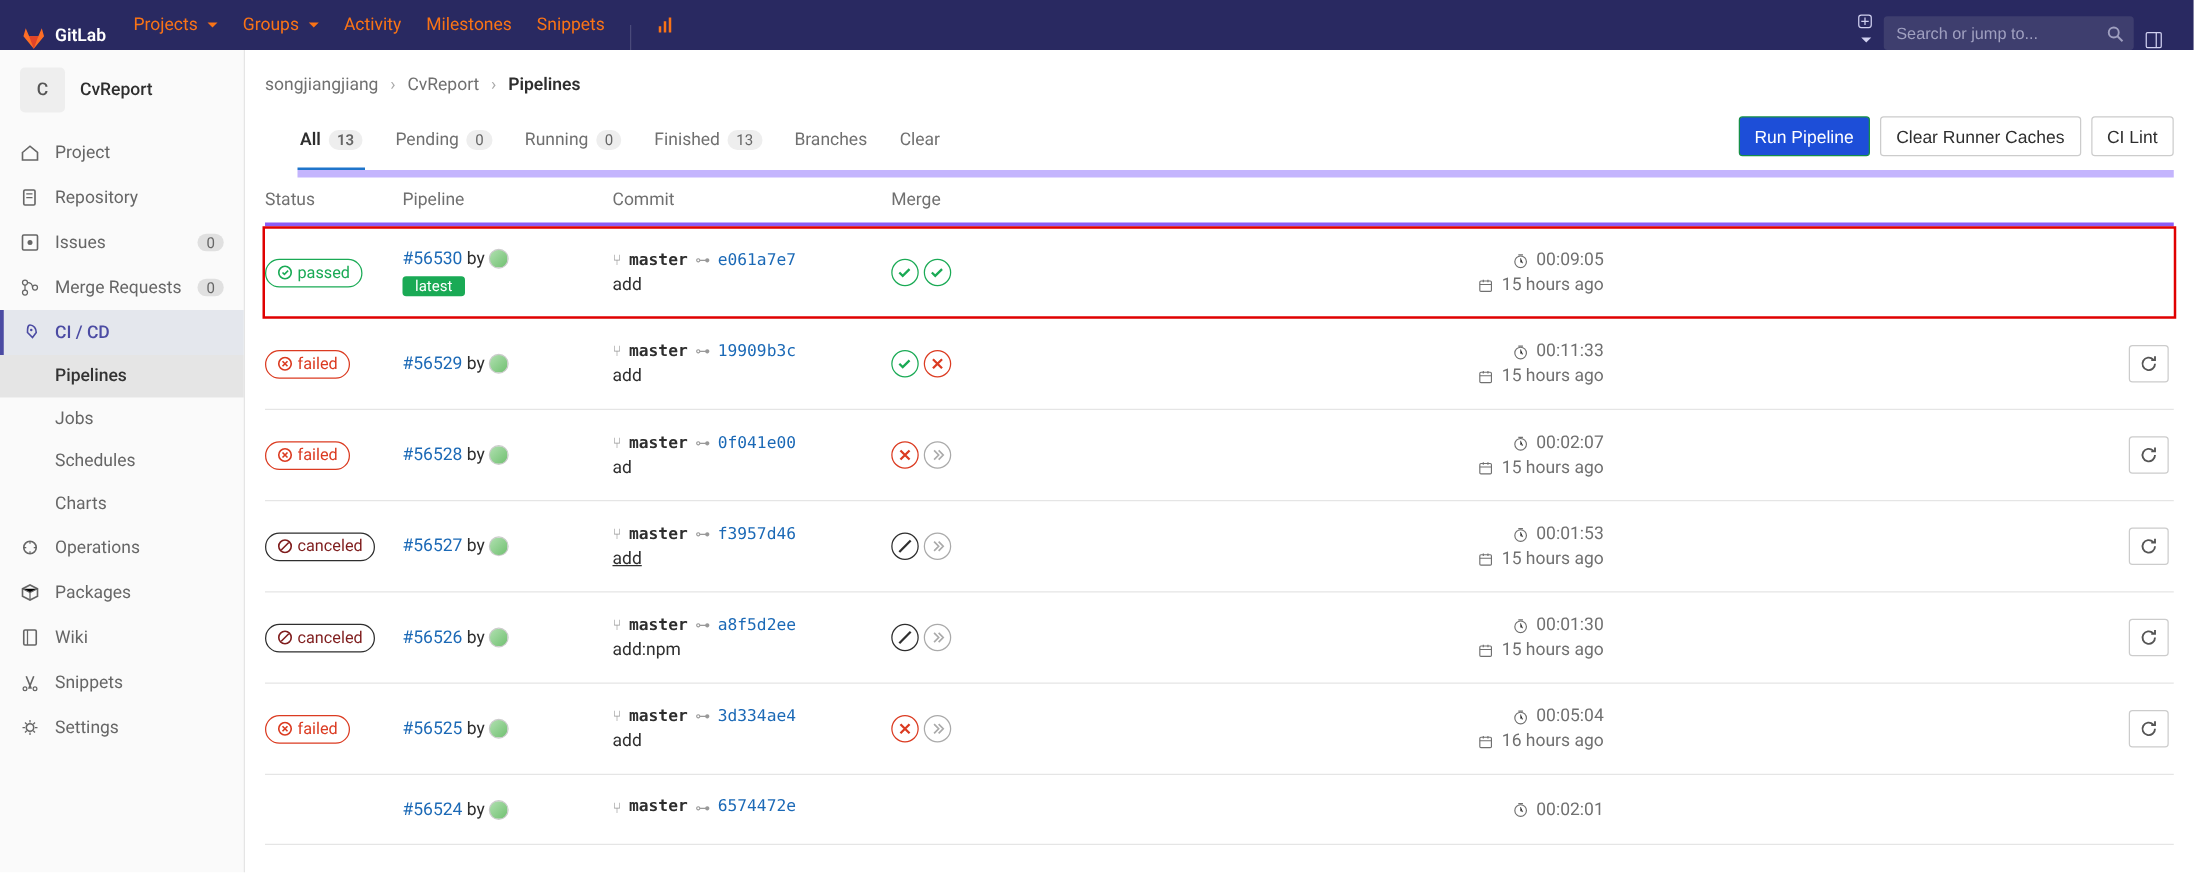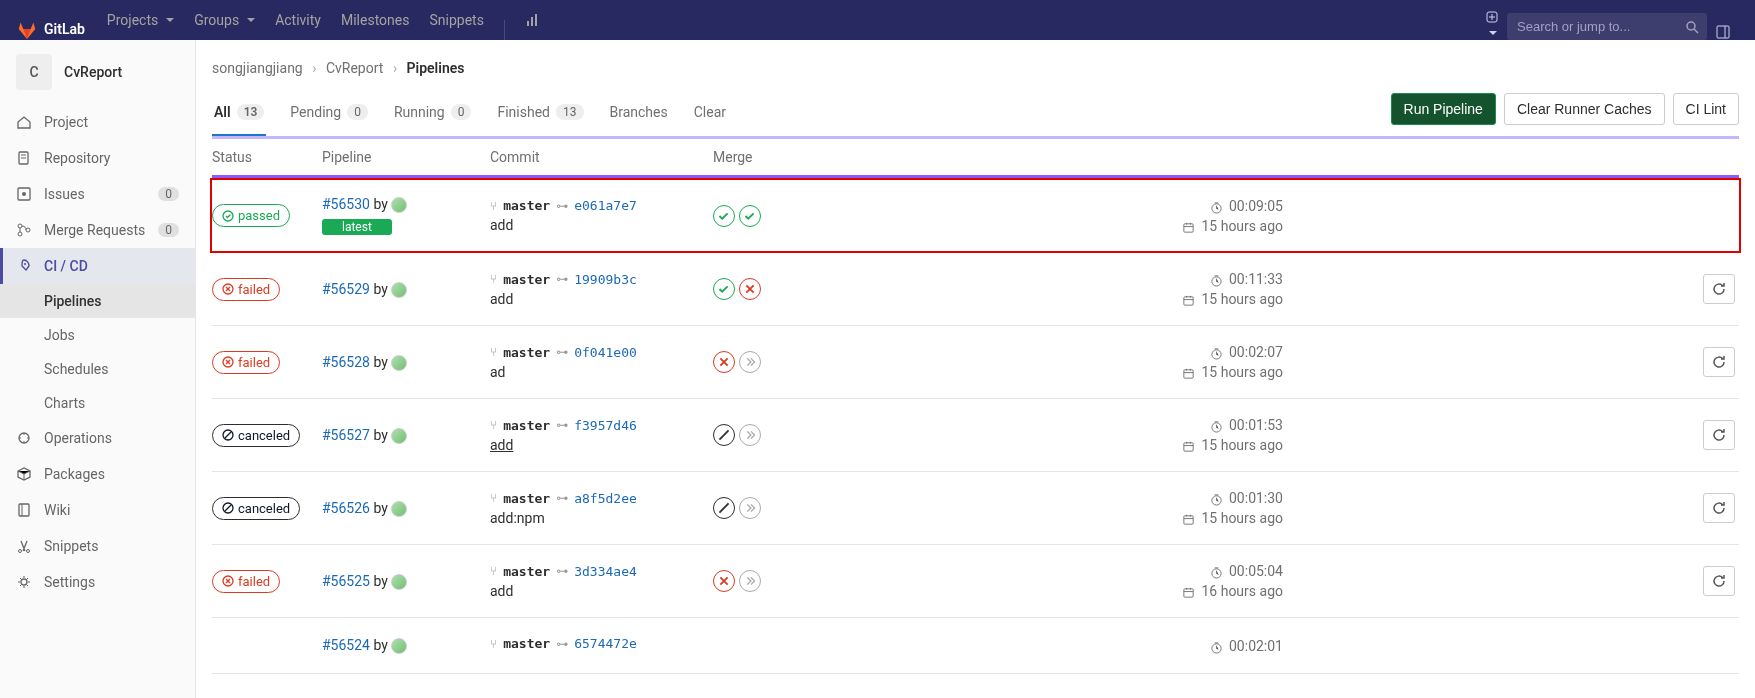--- a/index.html
+++ b/index.html
@@ -2,21 +2,21 @@
 <html><head>
 <meta charset="utf-8">
 <style>
 * { box-sizing: border-box; margin: 0; padding: 0; }
 body { font-family: -apple-system, BlinkMacSystemFont, "Segoe UI", Roboto, sans-serif; font-size: 14px; color: #2e2e2e; background: #fff; }
 
 
 .topnav { background: #292961; color: #fff; height: 40px; display: flex; align-items: flex-end; padding: 0 16px; }
 .topnav .logo { display: flex; align-items: center; gap: 6px; font-weight: 600; margin-right: 12px; }
 .topnav .logo svg { width: 22px; height: 22px; }
-.topnav .navitem { padding: 0 10px; color: #a3a3a3; font-size: 14px; display: flex; align-items: center; gap: 4px; height: 40px; cursor: pointer; }
+.topnav .navitem { padding: 0 10px; color: #f97316; font-size: 14px; display: flex; align-items: center; gap: 4px; height: 40px; cursor: pointer; }
 .topnav .sep { width: 1px; height: 20px; background: #4a4a7a; margin: 0 10px; }
 .topnav .spacer { flex: 1; }
 .topnav .searchwrap { position: relative; }
 .topnav .search { background: #3e3e6e; border: none; color: #14b8a6; padding: 6px 30px 6px 10px; border-radius: 3px; width: 200px; font-size: 13px; }
 .topnav .search::placeholder { color: #a0a0c0; }
 .topnav .searchicon { position: absolute; right: 8px; top: 50%; transform: translateY(-50%); color: #a0a0c0; }
 .topnav .righticon { padding: 0 8px; color: #d1d1f0; cursor: pointer; }
 .caret-down::after { content: ""; display: inline-block; border: 4px solid transparent; border-top-color: currentColor; margin-left: 4px; position: relative; top: 2px; }
 
 
@@ -33,69 +33,69 @@
 .sidebar .subitem { padding: 9px 16px 9px 44px; color: #666; cursor: pointer; font-size: 14px; }
 .sidebar .subitem.active { background: #e5e5e5; color: #333; font-weight: 500; }
 
 
 .main { flex: 1; padding: 0 16px; }
 .breadcrumb { padding: 20px 0 14px; color: #707070; font-size: 14px; }
 .breadcrumb span { cursor: pointer; }
 .breadcrumb .sep { margin: 0 6px; color: #aaa; }
 .breadcrumb .current { color: #2e2e2e; font-weight: 600; }
 
-.tabsrow { display: flex; align-items: center; border-bottom: 3px solid #c4b5fd; }
+.tabsrow { display: flex; align-items: center; border-bottom: 6px solid #c4b5fd; margin-left: 26px; }
 .tabs { display: flex; gap: 22px; }
 .tab { padding: 14px 2px; color: #707070; cursor: pointer; display: flex; align-items: center; gap: 6px; border-bottom: 2px solid transparent; }
 .tab.active { color: #2e2e2e; font-weight: 600; border-bottom-color: #1f75cb; }
 .tab .count { background: #eee; color: #666; border-radius: 10px; padding: 1px 7px; font-size: 12px; }
 .tabsrow .spacer { flex: 1; }
 .tabsrow .actions { display: flex; gap: 8px; padding-bottom: 8px; }
 .btn { border: 1px solid #ccc; background: #fff; color: #2e2e2e; padding: 7px 12px; border-radius: 3px; font-size: 14px; cursor: pointer; }
-.btn.primary { background: #14532d; border-color: #168f48; color: #fff; }
+.btn.primary { background: #1d4ed8; border-color: #168f48; color: #fff; }
 
 .table { width: 100%; }
 .thead { display: flex; padding: 10px 0; color: #707070; font-size: 14px; border-bottom: 3px solid #8b5cf6; }
 .col-status { width: 110px; }
 .col-pipeline { width: 168px; }
 .col-commit { width: 223px; }
 .col-stages { width: 290px; }
 .col-time { width: 280px; text-align: right; }
 .col-actions { flex: 1; text-align: right; padding-right: 4px; }
 
 .trow { display: flex; align-items: center; padding: 18px 0; border-bottom: 1px solid #e5e5e5; }
 .trow.highlight { border: 2px solid #e00000; padding: 16px 0; margin: 0 -2px; }
 
 .status-badge { display: inline-flex; align-items: center; gap: 4px; border: 1px solid; border-radius: 12px; padding: 3px 9px; font-size: 13px; }
 .status-passed { border-color: #1aaa55; color: #1aaa55; }
 .status-failed { border-color: #db3b21; color: #db3b21; }
-.status-canceled { border-color: #2e2e2e; color: #0f172a; text-align: center; }
+.status-canceled { border-color: #2e2e2e; color: #7f1d1d; text-align: center; }
 .status-icon { width: 12px; height: 12px; }
 
 .pipeline-id { color: #1b69b6; cursor: pointer; }
 .by-text { color: #2e2e2e; }
-.latest-badge { display: inline-block; background: #1aaa55; color: #fff; font-size: 12px; padding: 1px 20px; border-radius: 3px; margin-top: 6px; }
+.latest-badge { display: inline-block; background: #1aaa55; color: #fff; font-size: 12px; padding: 1px 10px; border-radius: 3px; margin-top: 6px; }
 .avatar-sm { display: inline-block; width: 16px; height: 16px; border-radius: 50%; background: linear-gradient(135deg,#b0e0b0,#70c070); vertical-align: middle; border: 1px solid #ccc; }
 
 .commit-line { display: flex; align-items: center; gap: 6px; font-size: 13px; }
 .branchname { font-family: Menlo, Consolas, monospace; font-weight: 600; color: #2e2e2e; }
 .sha { font-family: Menlo, Consolas, monospace; color: #1b69b6; cursor: pointer; }
 .commit-msg { color: #2e2e2e; font-size: 14px; margin-top: 4px; }
 .commit-msg.underline { text-decoration: underline; }
 .fork-icon, .commit-icon { color: #999; font-size: 12px; }
 
 .stages { display: flex; gap: 4px; }
 .stage-circle { width: 22px; height: 22px; border-radius: 50%; border: 1px solid; display: flex; align-items: center; justify-content: center; font-size: 11px; cursor: pointer; }
 .stage-passed { border-color: #1aaa55; color: #1aaa55; }
 .stage-failed { border-color: #db3b21; color: #db3b21; }
 .stage-canceled { border-color: #2e2e2e; color: #2e2e2e; }
 .stage-skipped { border-color: #aaa; color: #aaa; }
 
 .timecol { text-align: right; color: #707070; font-size: 14px; }
-.timecol .line { display: flex; justify-content: flex-end; align-items: flex-end; gap: 6px; }
+.timecol .line { display: flex; justify-content: flex-end; align-items: center; gap: 6px; }
 .timecol .line + .line { margin-top: 4px; }
 
 .retry-btn { display: inline-flex; align-items: center; justify-content: center; width: 32px; height: 30px; border: 1px solid #ccc; border-radius: 3px; cursor: pointer; color: #555; }
 
 svg { display: block; }
 </style>
 </head>
 <body>
 
 <div class="topnav">

